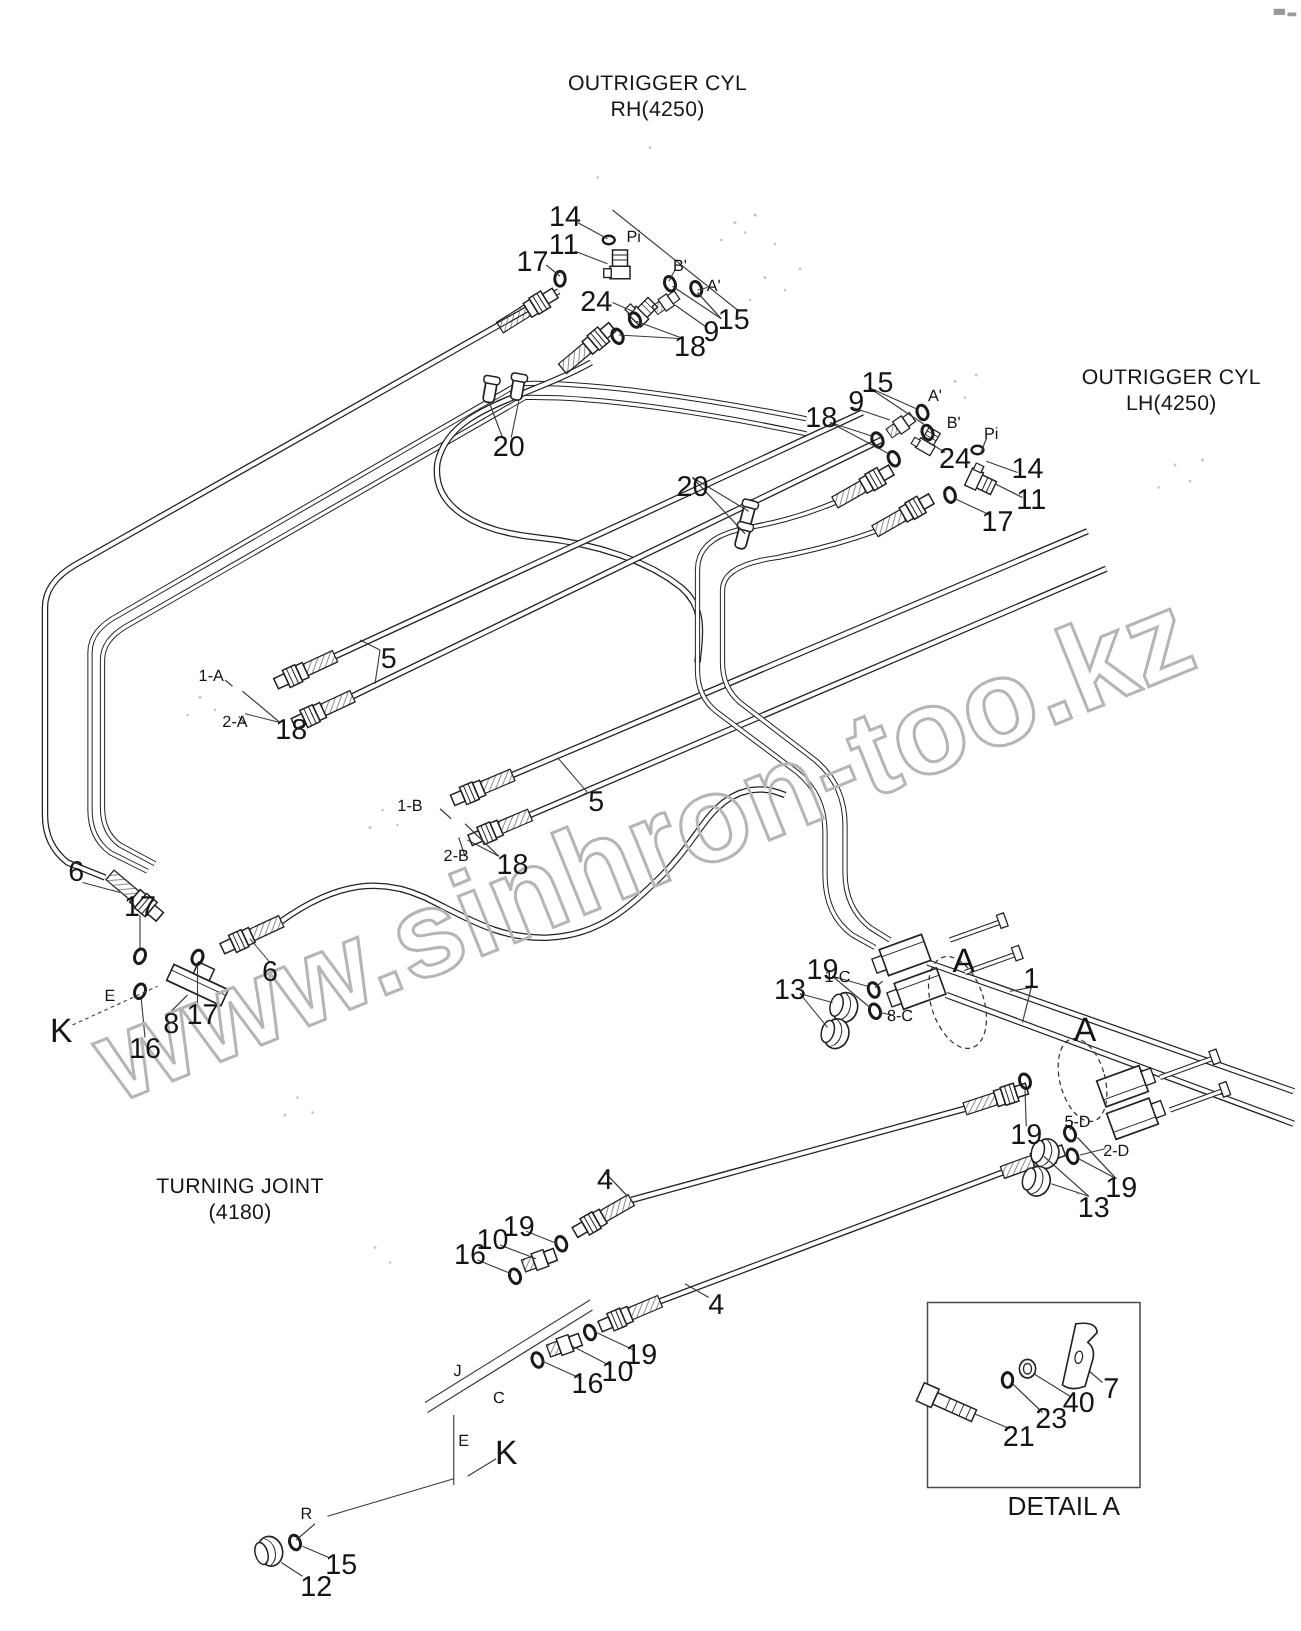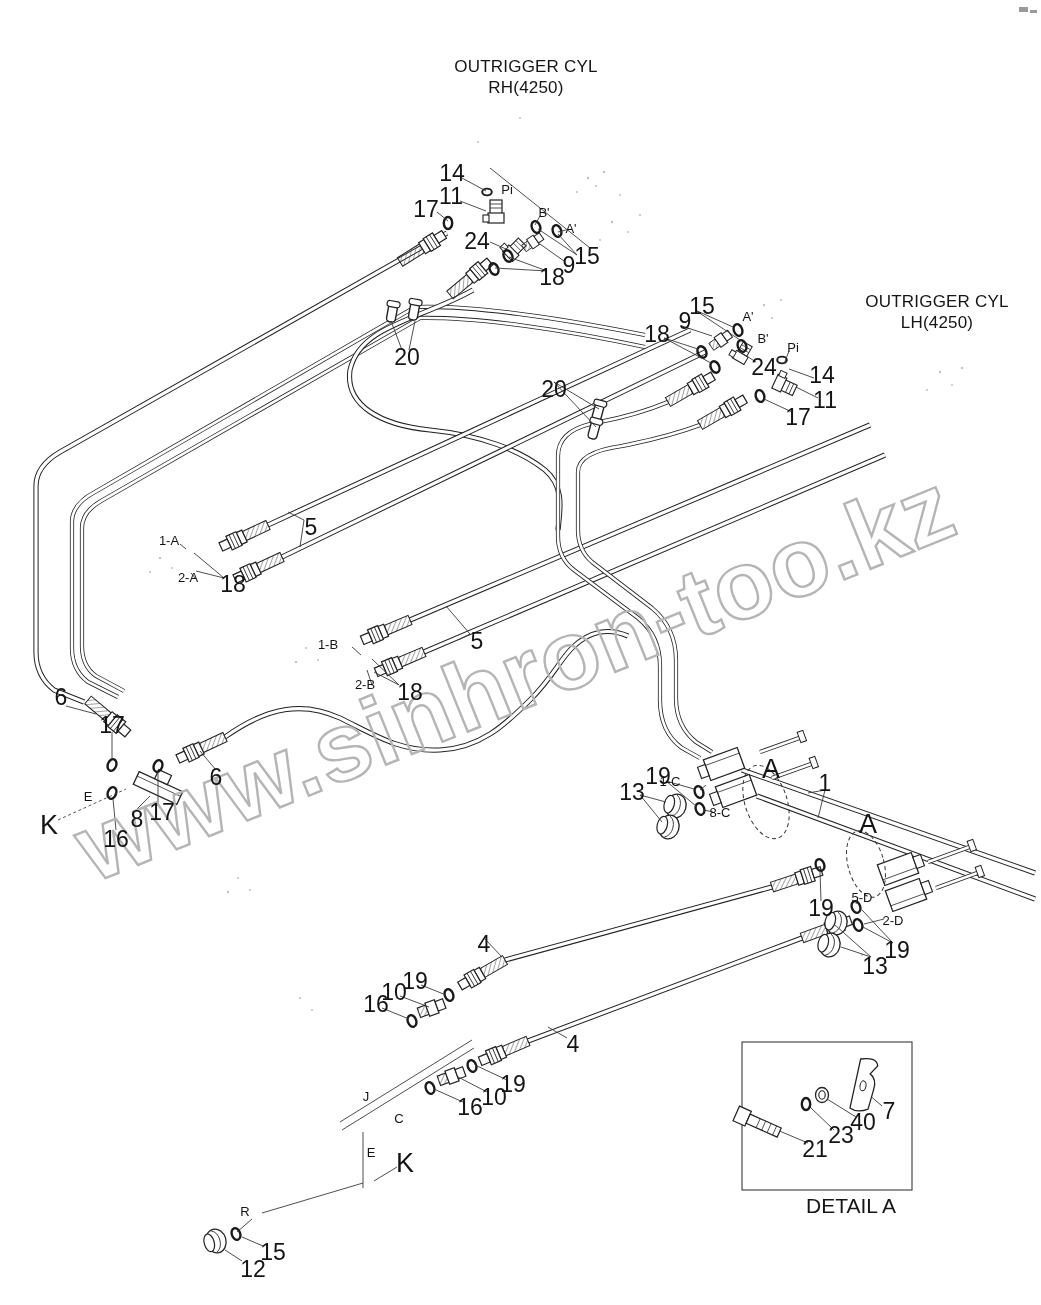--- a/index.html
+++ b/index.html
@@ -374,20 +374,24 @@
   <div class="watermark" style="-webkit-text-stroke: 2.4px rgb(181, 181, 181);">www.sinhron-too.kz</div>
 
   <div class="title" style="left:436px;top:57px;width:180px;">
     <div>OUTRIGGER CYL</div>
     <div>RH(4250)</div>
   </div>
   <div class="title" style="left:847px;top:292px;width:180px;">
     <div>OUTRIGGER CYL</div>
     <div>LH(4250)</div>
   </div>
+  <div class="title" style="left:102px;top:939px;width:180px;">
+    <div>TURNING JOINT</div>
+    <div>(4180)</div>
+  </div>
   <div class="caption" style="left:781px;top:1194px;width:140px;">DETAIL A</div>
 
   <div id="labels">
       <span class="plabel lg" style="left: 452px; top: 173px;">14</span>
       <span class="plabel sm" style="left: 507px; top: 189px;">Pi</span>
       <span class="plabel lg" style="left: 451px; top: 196px;">11</span>
       <span class="plabel lg" style="left: 426px; top: 209px;">17</span>
       <span class="plabel sm" style="left: 544px; top: 212px;">B'</span>
       <span class="plabel sm" style="left: 571px; top: 228px;">A'</span>
       <span class="plabel lg" style="left: 477px; top: 241px;">24</span>

